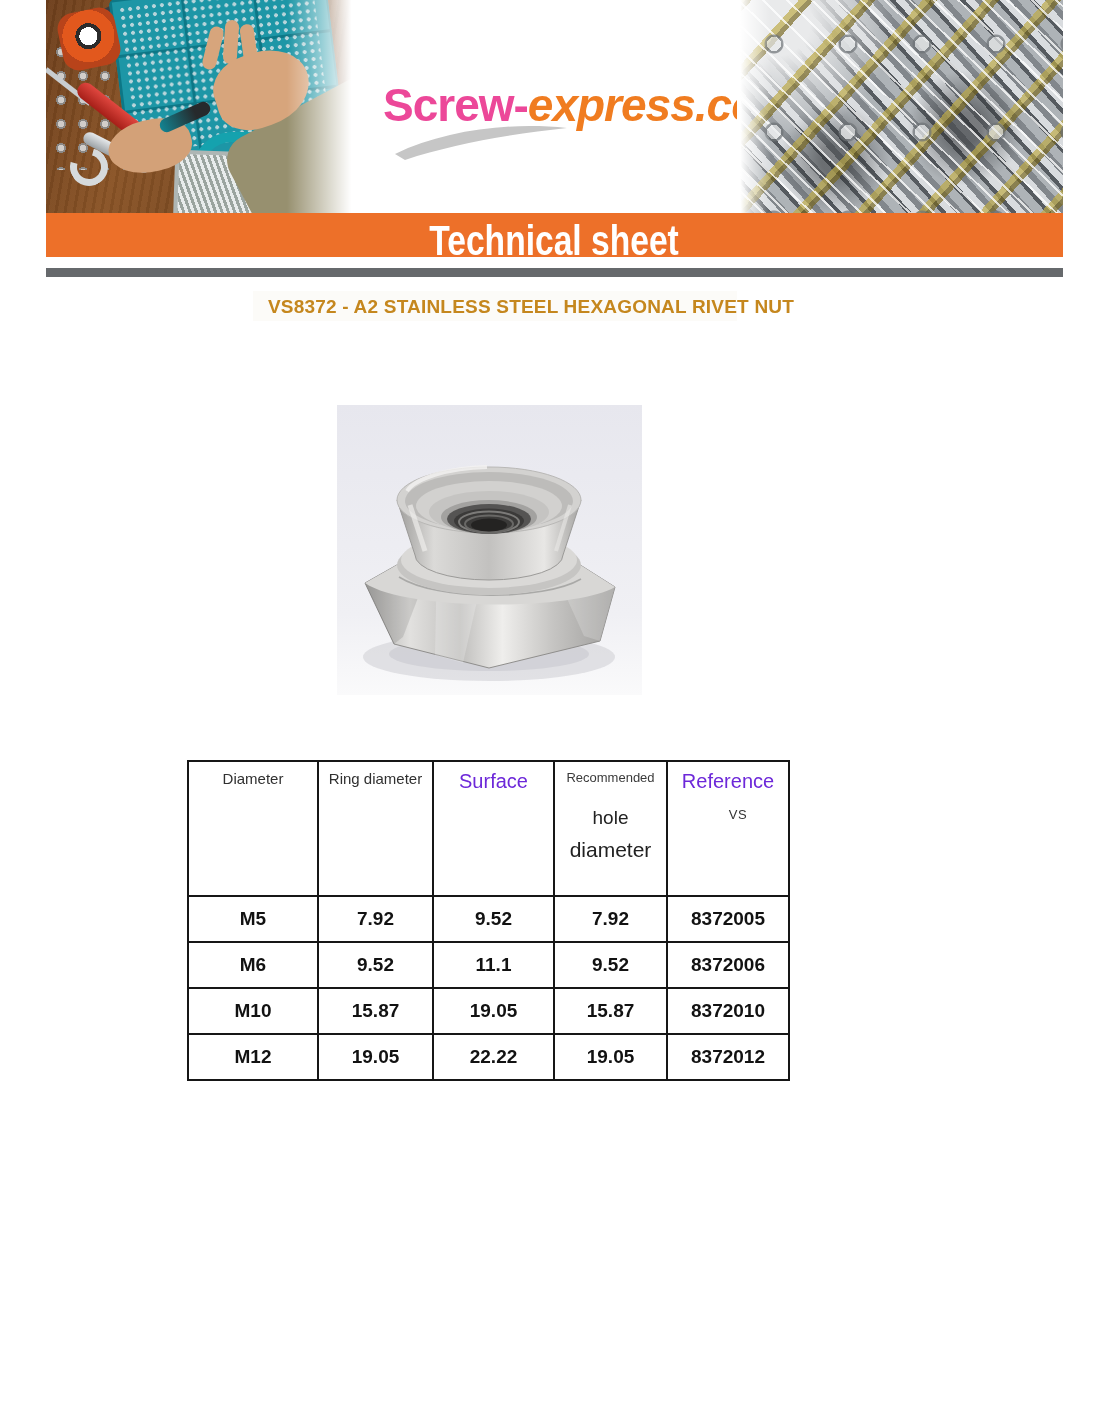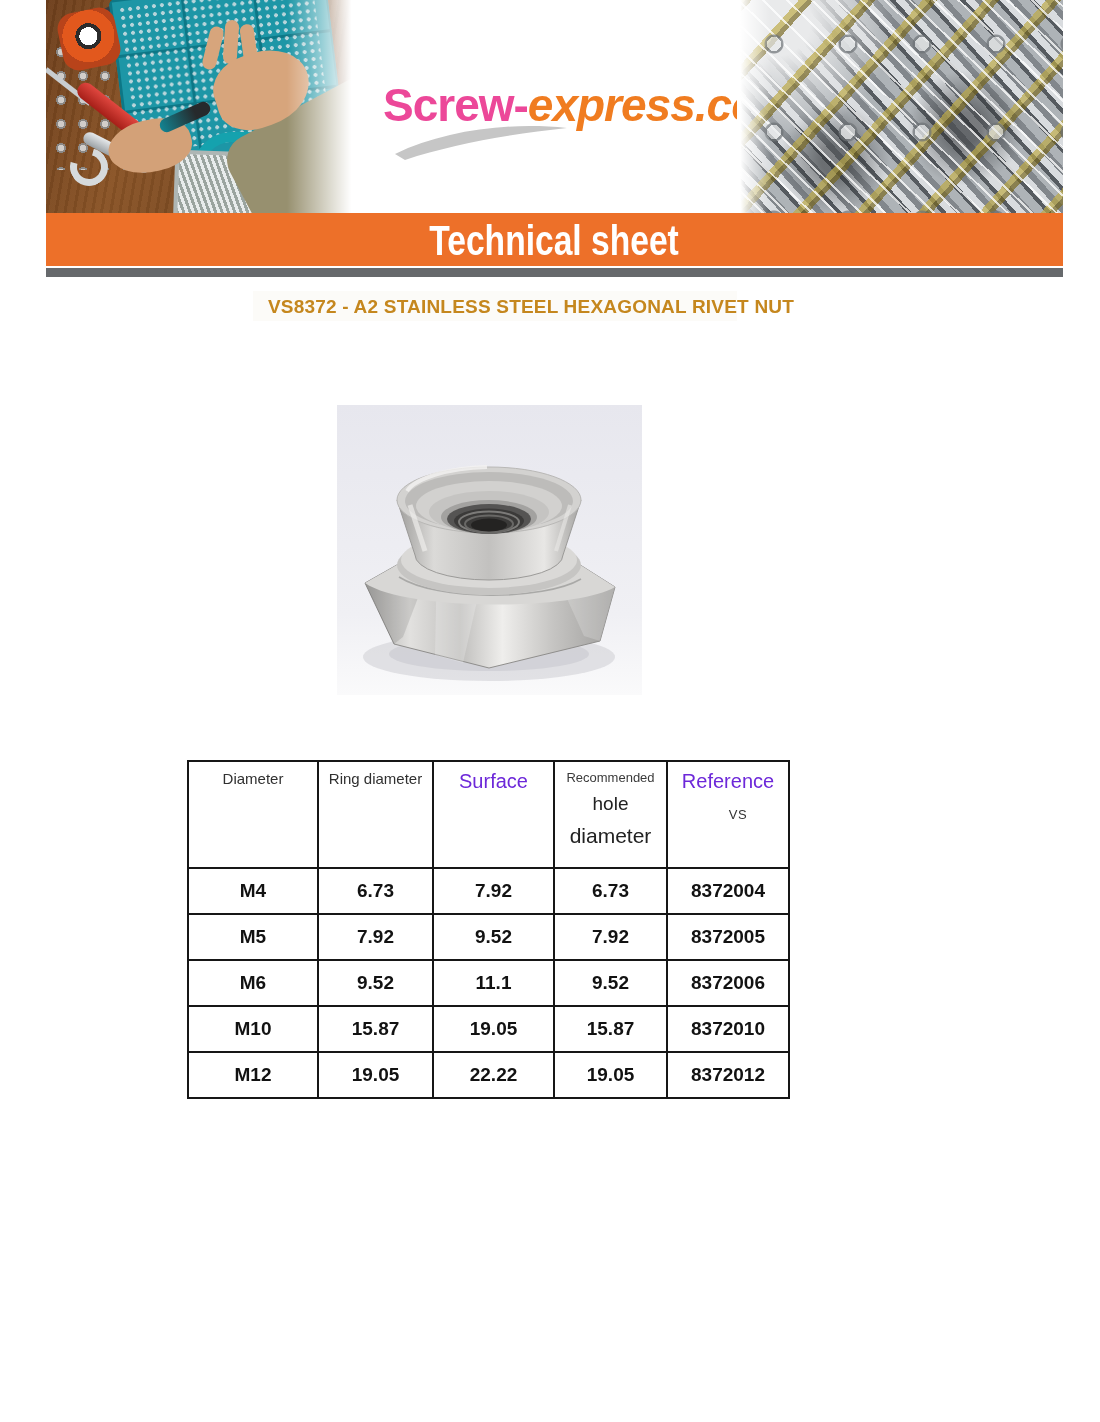--- a/index.html
+++ b/index.html
@@ -75,45 +75,45 @@
 
   
   .logo-wrap{position:absolute;left:355px;top:0;width:382px;height:213px;background:#fff;}
   .logo-line{position:absolute;left:28px;top:78px;width:340px;white-space:nowrap;
       font-size:46px;font-weight:700;letter-spacing:-1px;}
   .logo-gray{color:#ec4899;}
   .logo-orange{color:#f07c20;font-style:italic;}
   .swoosh{position:absolute;left:32px;top:120px;}
 
   
-  .banner{position:absolute;left:46px;top:213px;width:1017px;height:53px;background:#ed7029;
+  .banner{position:absolute;left:46px;top:213px;width:1017px;height:44px;background:#ed7029;
       text-align:center;line-height:55px;}
   .banner span{display:inline-block;transform:scaleX(.8);transform-origin:center;
       color:#ffffff;font-size:42px;font-weight:700;letter-spacing:0px;}
   .stripe{position:absolute;left:46px;top:268px;width:1017px;height:9px;background:#66696c;}
 
   
   .title-strip{position:absolute;left:253px;top:291px;width:484px;height:30px;background:#fcfbf8;}
   .doc-title{position:absolute;left:268px;top:296px;font-size:19px;font-weight:700;
       color:#c5871e;letter-spacing:.2px;white-space:nowrap;}
 
   
   .product{position:absolute;left:337px;top:405px;width:305px;height:290px;}
 
   
   table.spec{position:absolute;left:187px;top:760px;width:601px;border-collapse:collapse;
       table-layout:fixed;}
   table.spec th,table.spec td{border:2px solid #161616;padding:0;}
-  table.spec thead tr{height:107px;}
+  table.spec thead tr{height:135px;}
   table.spec tbody tr{height:46px;}
   table.spec th{vertical-align:top;font-weight:400;color:#2d2d2d;padding-top:8px;text-align:center;}
   .h-sm{font-size:15px;color:#303030;}
   .h-md{font-size:20px;color:#6d28d9;}
   .h-xs{font-size:13px;color:#3a3a3a;}
-  .h-hole{font-size:19px;color:#222;margin-top:8px;}
+  .h-hole{font-size:19px;color:#222;margin-top:22px;}
   .h-diam{font-size:21px;color:#222;margin-top:9px;}
   .h-vs{font-size:13px;color:#333;margin-top:14px;letter-spacing:.5px;padding-left:20px;}
   table.spec td{font-size:19px;font-weight:700;color:#121212;text-align:center;vertical-align:middle;}
 
   
   .footer{position:absolute;left:46px;top:1385px;width:1017px;height:36px;background:#595d5f;
       line-height:36px;text-align:right;padding-right:90px;box-sizing:border-box;}
   .footer span{display:inline-block;transform:scaleX(.88);transform-origin:100% 50%;
       color:#ffffff;font-size:21px;font-weight:700;}
 </style>
@@ -253,27 +253,20 @@
           <div class="h-diam">diameter</div>
         </th>
         <th>
           <div class="h-md">Reference</div>
           <div class="h-vs">VS</div>
         </th>
       </tr>
     </thead>
     <tbody>
       <tr>
-        <td>M4</td>
-        <td>6.73</td>
-        <td>7.92</td>
-        <td>6.73</td>
-        <td>8372004</td>
-      </tr>
-      <tr>
         <td>M5</td>
         <td>7.92</td>
         <td>9.52</td>
         <td>7.92</td>
         <td>8372005</td>
       </tr>
       <tr>
         <td>M6</td>
         <td>9.52</td>
         <td>11.1</td>

